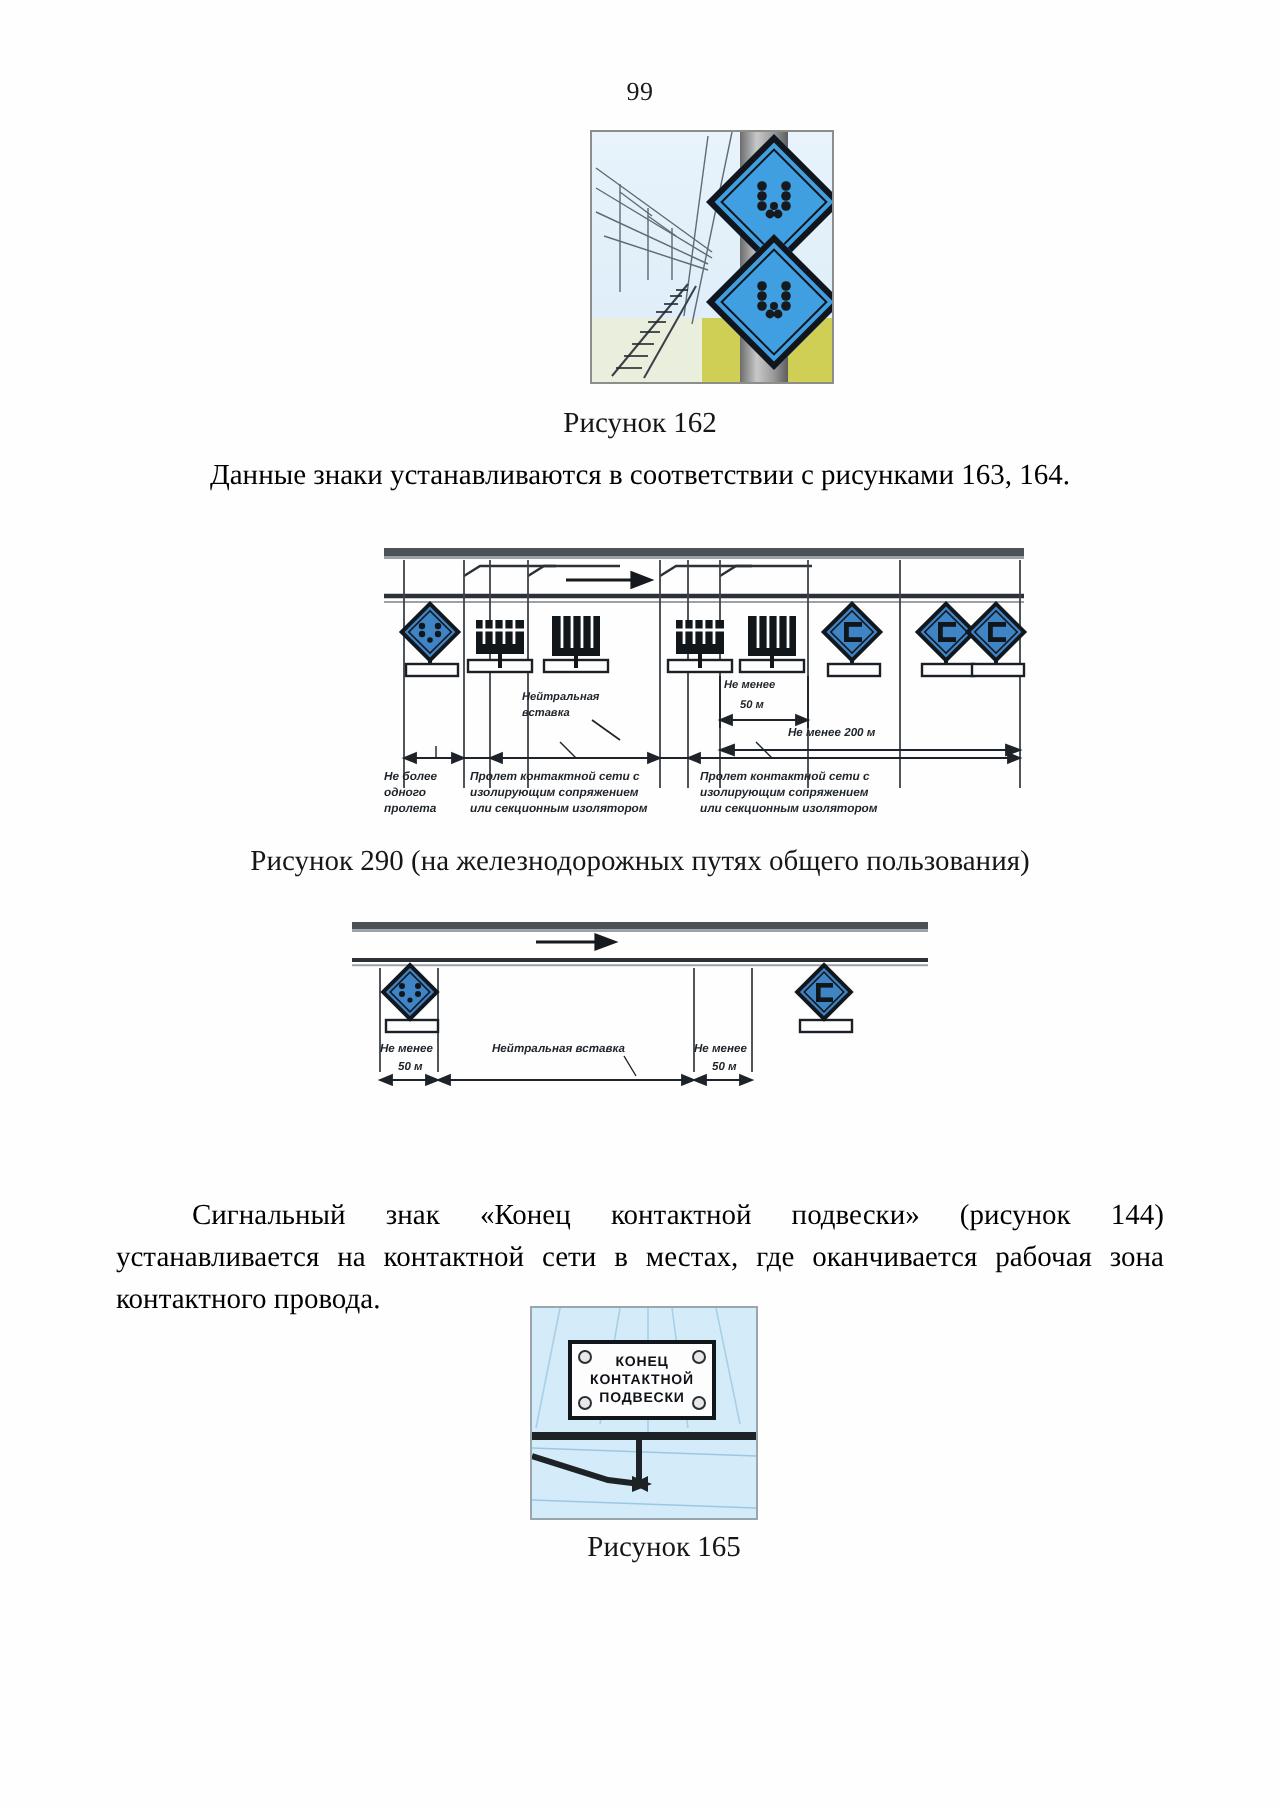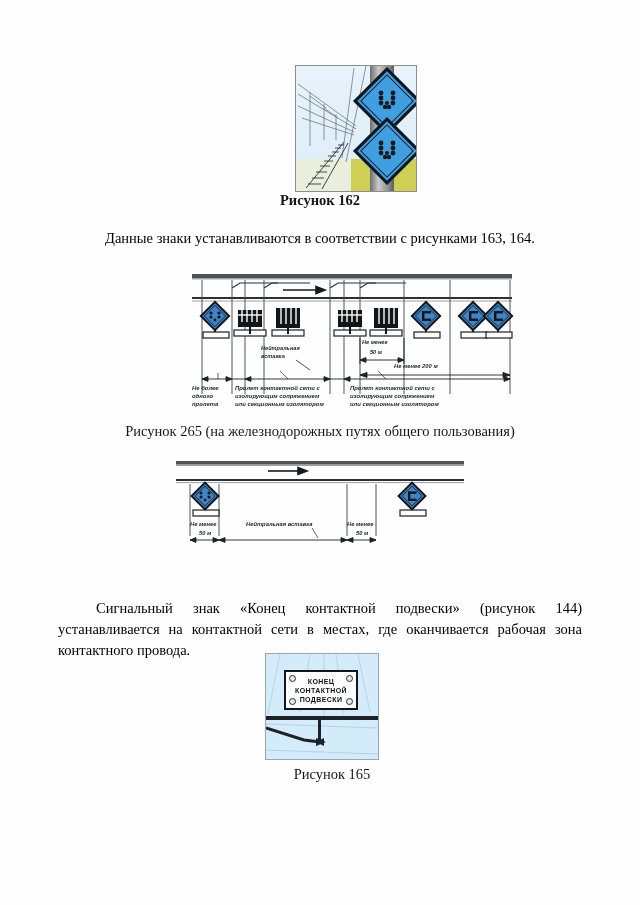--- a/index.html
+++ b/index.html
@@ -178,20 +178,21 @@
     position: absolute;
     left: 52px; top: 62px; width: 3px; height: 26px;
     background: #1d2227;
   }
 </style>
 </head>
 <body>
 
 <div class="page">
 
+  <div class="page-number">99</div>
 
   <div class="fig162">
     <div class="f162-sky"></div>
     <div class="f162-ground"></div>
     <div class="f162-ground2"></div>
 
     <svg class="f162-wires" viewBox="0 0 120 125">
       <g stroke="#5f6a73" stroke-width="0.7" fill="none">
         <line x1="2" y1="18" x2="60" y2="60"></line>
         <line x1="2" y1="28" x2="60" y2="63"></line>
@@ -261,21 +262,21 @@
               <circle cx="21" cy="17" r="2.4"></circle>
             <circle cx="13" cy="21" r="2.2"></circle>
               <circle cx="17" cy="21" r="2.2"></circle>
             <circle cx="15" cy="17" r="2.0"></circle>
           </g>
         </svg>
       </div>
     </div>
   </div>
 
-  <div class="caption" style="top:192px;font-weight:bold;">Рисунок 162</div>
+  <div class="caption" style="top:204px;">Рисунок 162</div>
 
   <div class="para center-line" style="top:228px;">Данные знаки устанавливаются в соответствии с рисунками 163, 164.</div>
 
   <div class="fig163">
     <svg width="328" height="140" viewBox="0 0 328 140">
 
       <rect x="4" y="2" width="320" height="4" fill="#4b5258"></rect>
       <rect x="4" y="6" width="320" height="1.5" fill="#9aa2a8"></rect>
 
       <line x1="4" y1="26" x2="324" y2="26" stroke="#2b3137" stroke-width="2.2"></line>
@@ -463,21 +464,21 @@
         <text x="47" y="126">изолирующим сопряжением</text>
         <text x="47" y="134">или секционным изолятором</text>
 
         <text x="162" y="118">Пролет контактной сети с</text>
         <text x="162" y="126">изолирующим сопряжением</text>
         <text x="162" y="134">или секционным изолятором</text>
       </g>
     </svg>
   </div>
 
-  <div class="caption" style="top:423px;">Рисунок 265 (на железнодорожных путях общего пользования)</div>
+  <div class="caption" style="top:423px;">Рисунок 290 (на железнодорожных путях общего пользования)</div>
 
   <div class="fig164">
     <svg width="296" height="85" viewBox="0 0 296 85">
 
       <rect x="4" y="3" width="288" height="3.6" fill="#4b5258"></rect>
       <rect x="4" y="6.6" width="288" height="1.4" fill="#9aa2a8"></rect>
 
       <line x1="4" y1="22" x2="292" y2="22" stroke="#2b3137" stroke-width="2"></line>
       <line x1="4" y1="24.6" x2="292" y2="24.6" stroke="#9aa2a8" stroke-width="1"></line>
 

